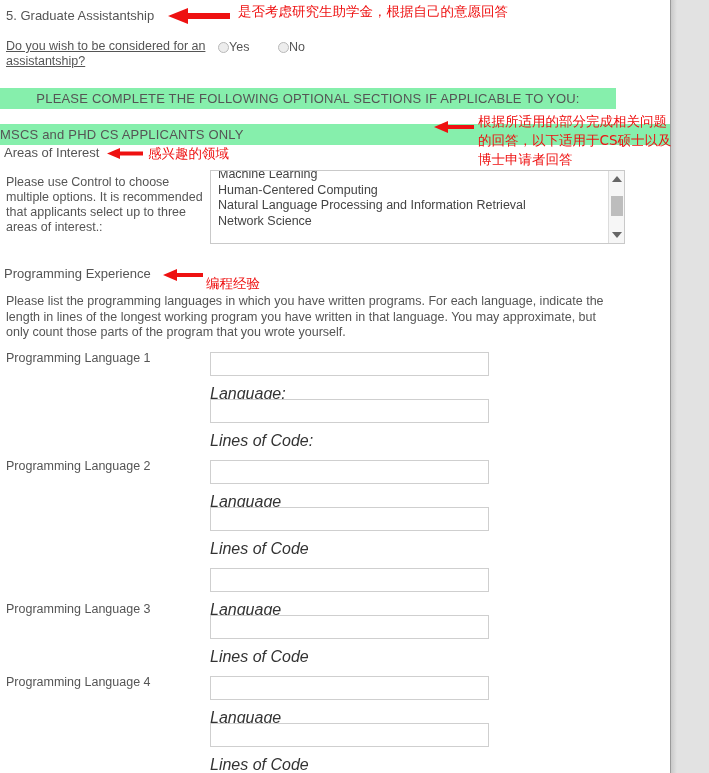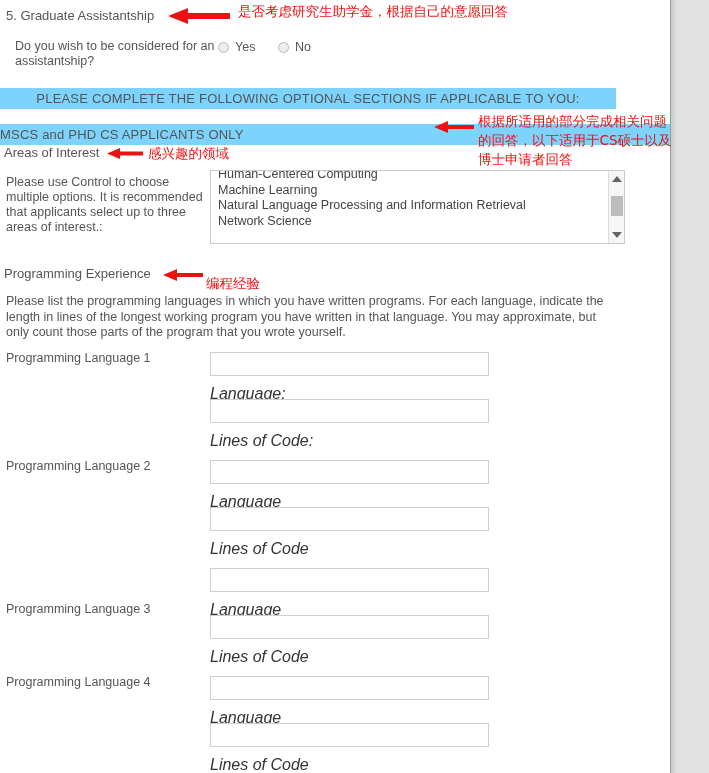--- a/index.html
+++ b/index.html
@@ -74,21 +74,21 @@
     font-family: "DejaVu Sans", sans-serif;
   }
   .arrow {
     position: absolute;
     z-index: 6;
   }
 
   
   .banner {
     position: absolute;
-    background: #7dd3fc;
+    background: #86efac;
     height: 21px;
     line-height: 21px;
     font-size: 13px;
     color: #555555;
     letter-spacing: 0.2px;
   }
 
   
   .radio-row {
     position: absolute;
@@ -100,21 +100,20 @@
     height: 11px;
     border-radius: 50%;
     border: 1px solid #b9b9b9;
     background: #ededed;
     box-sizing: border-box;
     display: inline-block;
   }
   .radio-label {
     font-size: 12.5px;
     color: #555555;
-    margin-left: 6px;
   }
 
   
   #areas-listbox {
     position: absolute;
     left: 210px;
     top: 170px;
     width: 415px;
     height: 74px;
     border: 1px solid #c9c9c9;
@@ -187,21 +186,21 @@
 <body>
 
 <div id="right-panel">
   <div class="panel-shade"></div>
 </div>
 
 <div id="content">
 
   <div class="abs section-title" style="left:6px; top:8px;">5. Graduate Assistantship</div>
 
-  <div class="abs label" style="left:15px; top:39px; width:200px;">Do you wish to be considered for an assistantship?</div>
+  <div class="abs label" style="left:6px; top:39px; width:200px;text-decoration:underline;">Do you wish to be considered for an assistantship?</div>
 
   <div class="radio-row" style="left:218px; top:40px;">
     <span class="radio"></span>
     <span class="radio-label">Yes</span>
   </div>
 
   <div class="radio-row" style="left:278px; top:40px;">
     <span class="radio"></span>
     <span class="radio-label">No</span>
   </div>
@@ -209,22 +208,22 @@
   <div class="banner" style="left:0px; top:88px; width:616px; text-align:center;">PLEASE COMPLETE THE FOLLOWING OPTIONAL SECTIONS IF APPLICABLE TO YOU:</div>
 
   <div class="banner" style="left:0px; top:124px; width:670px; text-align:left; padding-right:95px; box-sizing:border-box;">MSCS and PHD CS APPLICANTS ONLY</div>
 
   <div class="abs section-title" style="left:4px; top:145px;">Areas of Interest</div>
 
   <div class="abs label" style="left:6px; top:175px; width:200px;">Please use Control to choose multiple options. It is recommended that applicants select up to three areas of interest.:</div>
 
   <div id="areas-listbox">
     <div class="lb-options">
+      <div class="lb-option">Machine Learning</div>
       <div class="lb-option">Human-Centered Computing</div>
-      <div class="lb-option">Machine Learning</div>
       <div class="lb-option">Natural Language Processing and Information Retrieval</div>
       <div class="lb-option">Network Science</div>
     </div>
     <div class="lb-scroll">
       <div class="lb-arrow up"></div>
       <div class="lb-thumb"></div>
       <div class="lb-arrow down"></div>
     </div>
   </div>
 

